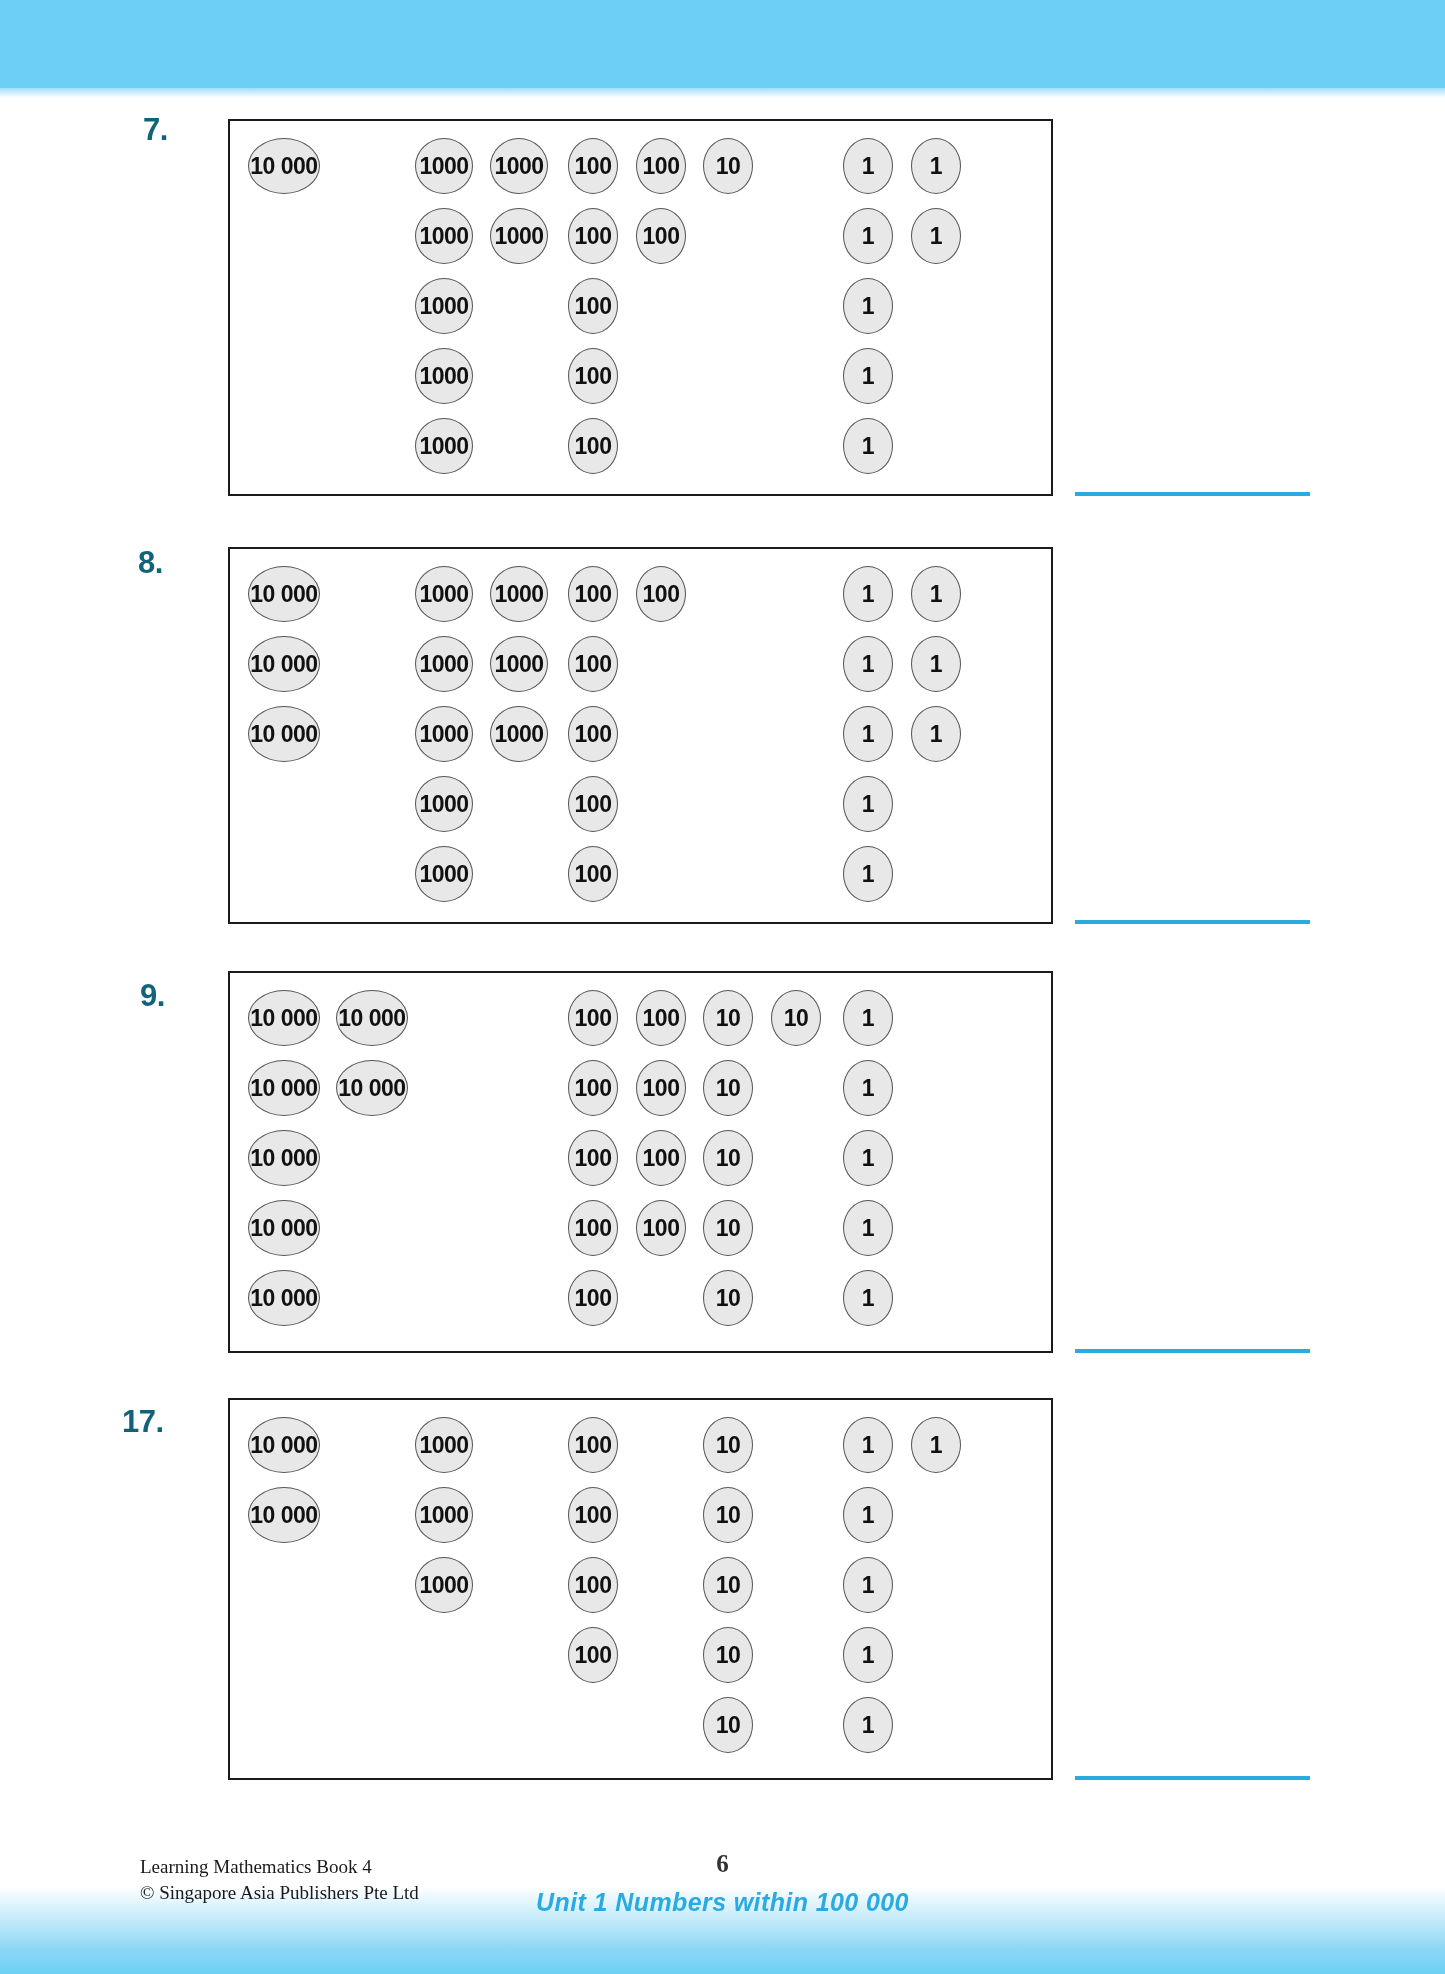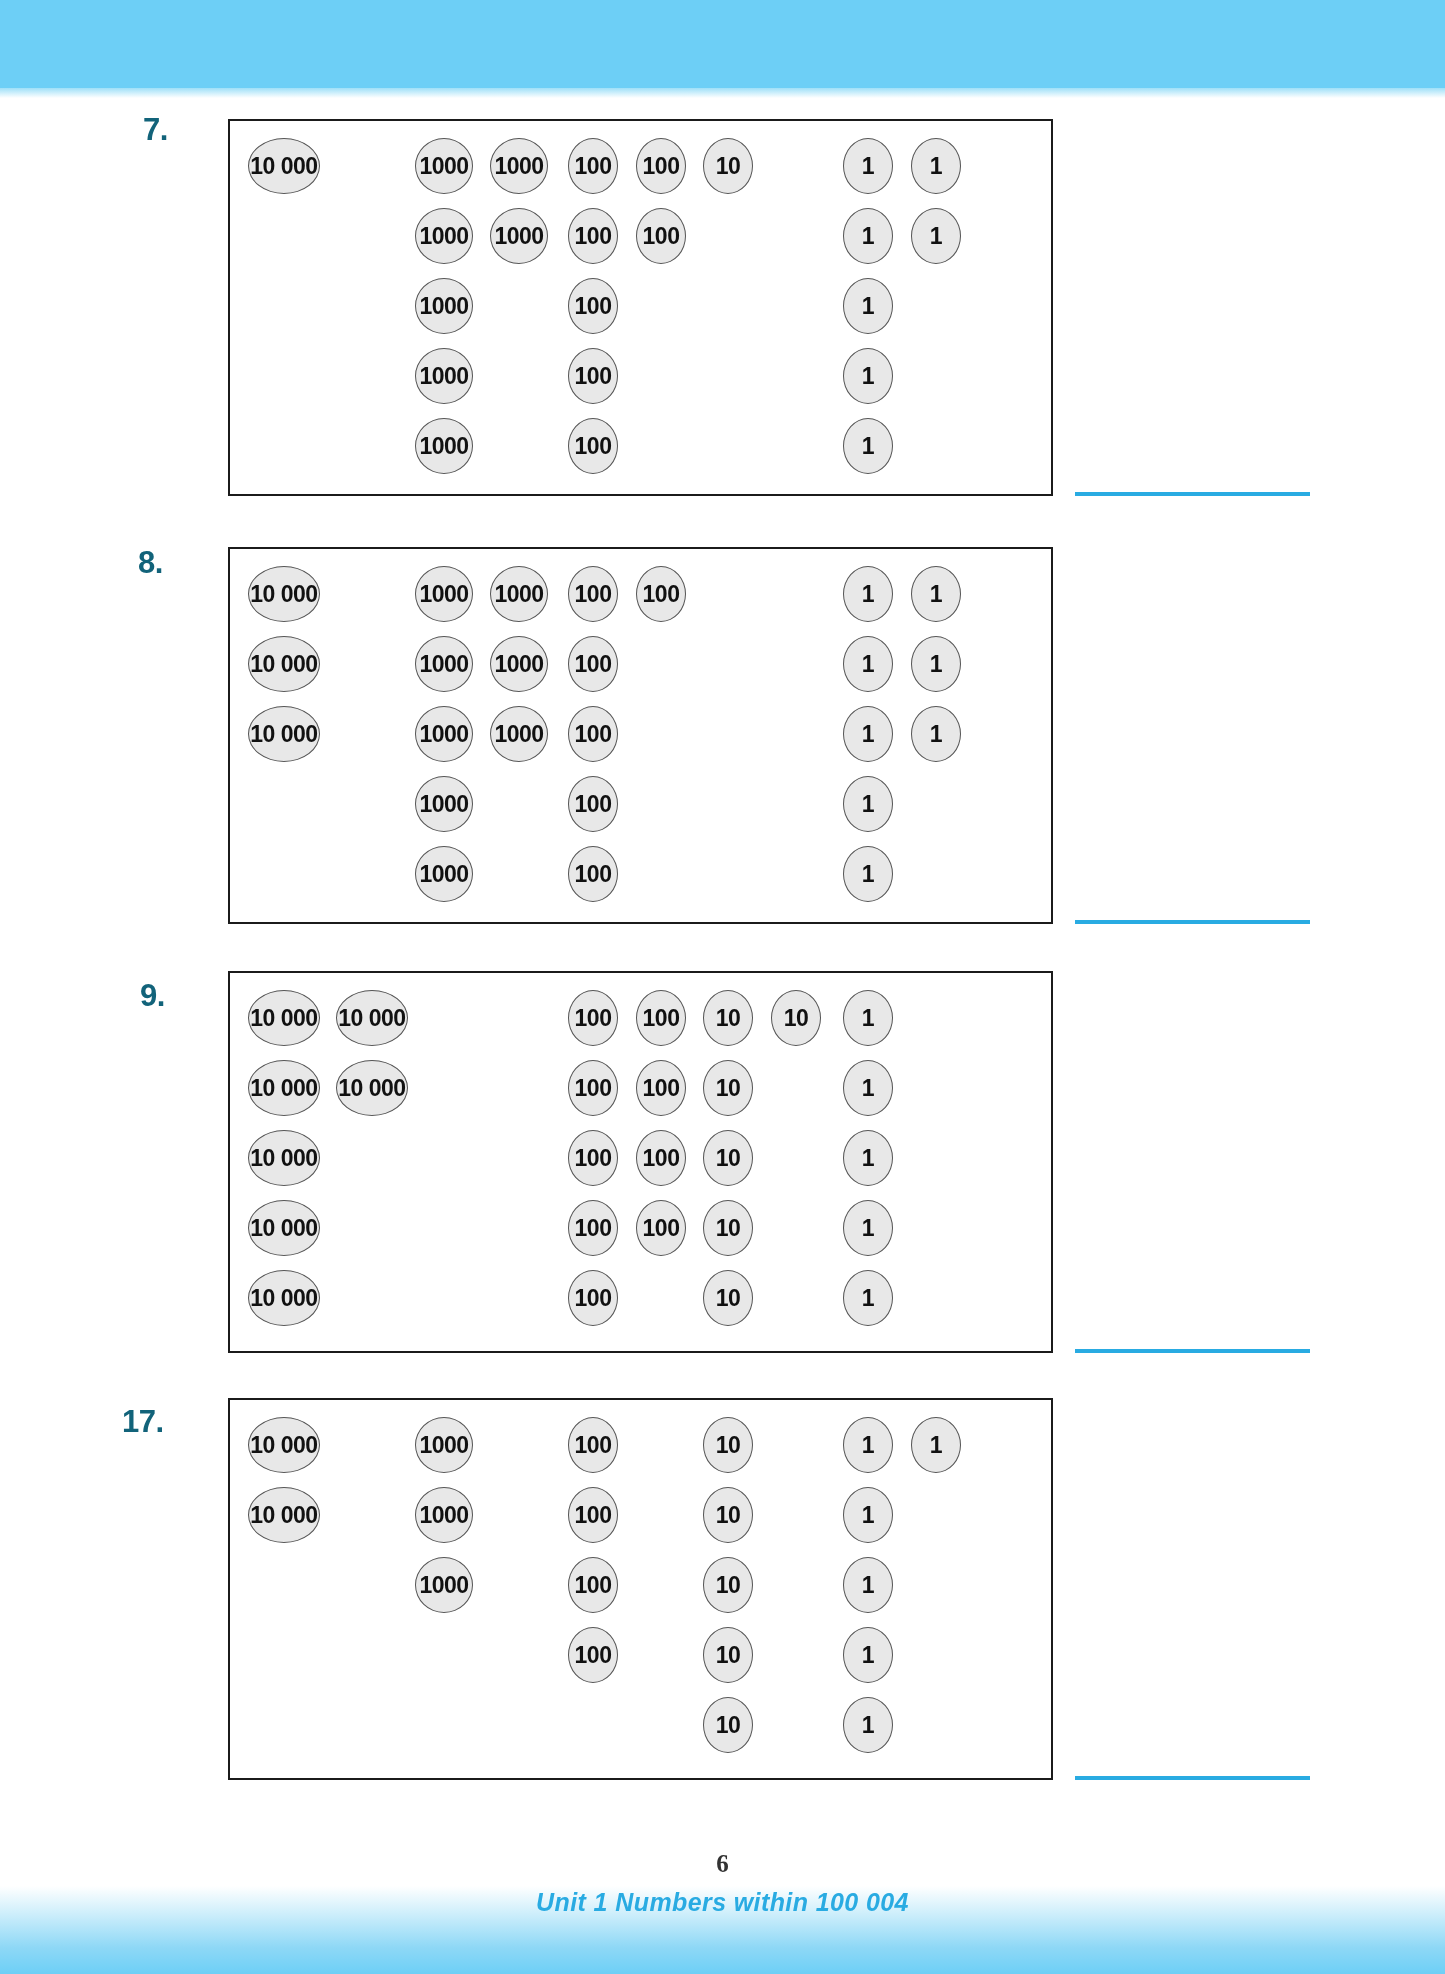--- a/index.html
+++ b/index.html
@@ -438,15 +438,19 @@
           <div class="disc-row" style="height: 70px;">
             <div class="disc v1" style="margin-right: 18px;">1</div>
           </div>
         </div>
       </div>
       <div class="answer-line" style="left: 1075px; top: 1776px; width: 235px;"></div>
     </div>
   </div>
 
 <div class="footer">
+  <div class="footer-left">
+    <div>Learning Mathematics Book 4</div>
+    <div>© Singapore Asia Publishers Pte Ltd</div>
+  </div>
   <div class="footer-page">6</div>
-  <div class="footer-unit">Unit 1  Numbers within 100 004</div>
+  <div class="footer-unit">Unit 1  Numbers within 100 000</div>
 </div>
 
 </body></html>

